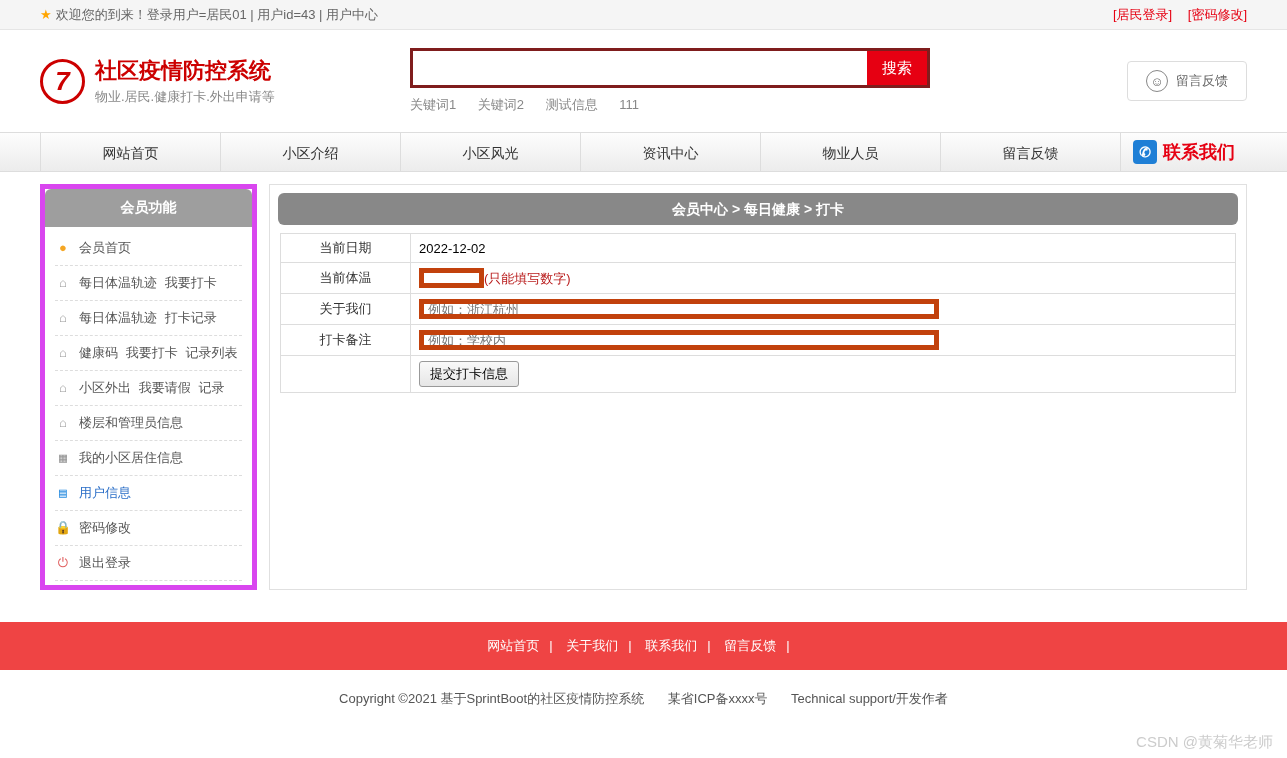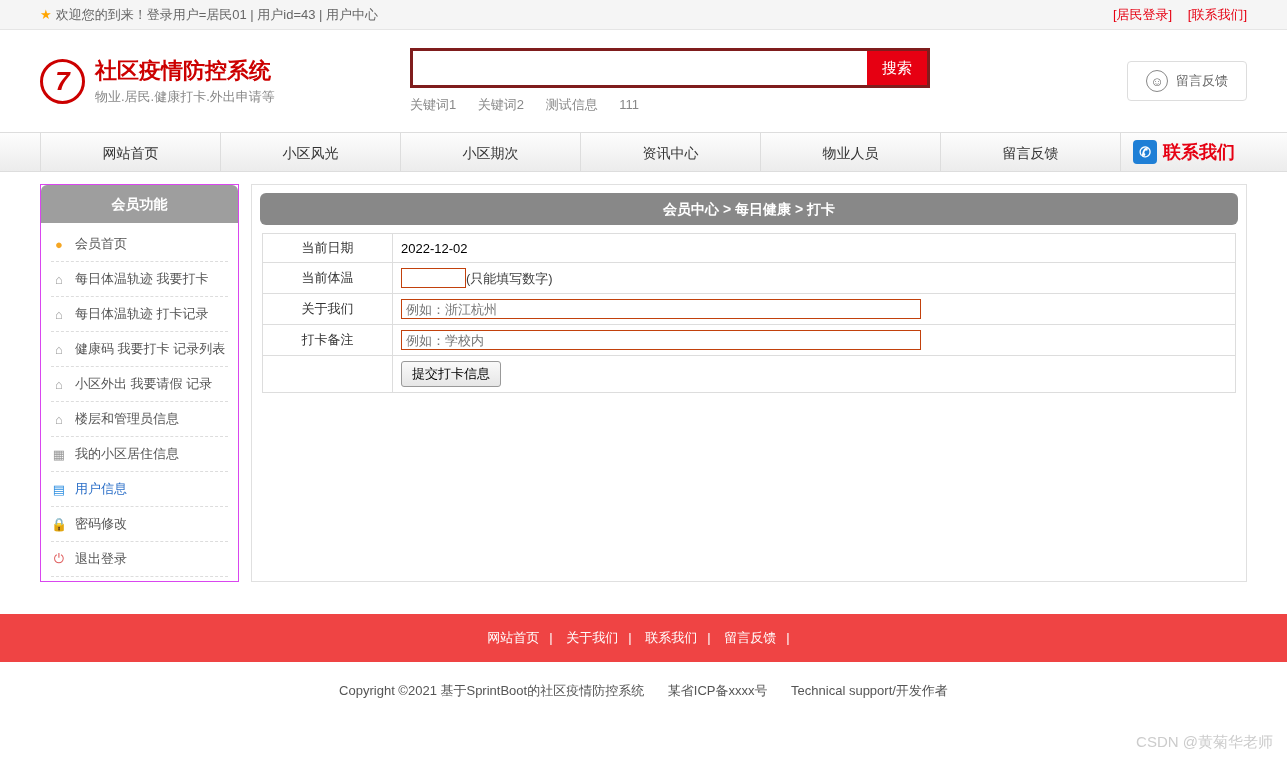--- a/index.html
+++ b/index.html
@@ -29,40 +29,40 @@
 .feedback-btn .ic { width: 22px; height: 22px; border: 1.5px solid #888; border-radius: 50%; display: inline-flex; align-items: center; justify-content: center; font-size: 13px; }
 
 .nav { background: linear-gradient(#fdfdfd,#ececec); border-top: 1px solid #ddd; border-bottom: 1px solid #ddd; height: 40px; display: flex; padding: 0 40px; }
 .nav-item { flex: 1; text-align: center; line-height: 40px; color: #333; font-size: 14px; border-right: 1px solid #ddd; cursor: pointer; }
 .nav-item:first-child { border-left: 1px solid #ddd; }
 .nav-contact { display: flex; align-items: center; padding: 0 12px; color: #e60012; font-size: 18px; font-weight: bold; gap: 6px; }
 .nav-contact .ph { width: 24px; height: 24px; background: #1e7fd6; border-radius: 4px; display: inline-flex; align-items: center; justify-content: center; color: #fff; font-size: 14px; }
 
 .main { display: flex; padding: 12px 40px; gap: 12px; }
 
-.sidebar { width: 199px; border: 1px solid #d946ef; }
+.sidebar { width: 217px; border: 5px solid #d946ef; font-family: Liberation Mono, monospace; }
 .sidebar-header { background: #9e9e9e; color: #fff; text-align: center; height: 38px; line-height: 38px; font-size: 14px; font-weight: bold; border-radius: 6px 6px 0 0; }
 .sidebar-list { padding: 4px 10px; }
 .sidebar-item { display: flex; align-items: center; gap: 8px; height: 35px; border-bottom: 1px dashed #ddd; font-size: 13px; color: #555; cursor: pointer; }
 .sidebar-item.blue { color: #2a6ec7; }
 .sb-icon { width: 16px; height: 16px; display: inline-flex; align-items: center; justify-content: center; font-size: 13px; }
 .ic-home { color: #f5a623; }
 .ic-house { color: #999; }
 .ic-grid { color: #999; }
 .ic-doc { color: #2a8de0; }
 .ic-lock { color: #f5a623; }
 .ic-power { color: #e06060; }
 
 .content { flex: 1; border: 1px solid #e0e0e0; padding: 0; }
 .breadcrumb { background: #888; color: #fff; text-align: center; height: 32px; line-height: 32px; border-radius: 6px; margin: 8px; font-size: 14px; font-weight: bold; }
 .form-table { width: calc(100% - 20px); margin: 0 10px 18px; border-collapse: collapse; }
 .form-table td { border: 1px solid #ddd; padding: 5px 8px; font-size: 13px; }
 .form-table td.lbl { width: 130px; text-align: center; color: #333; background: #fff; }
-.form-table input[type=text] { border: 1px solid #c2410c; padding: 2px 4px; font-size: 13px; height: 20px; }
-.form-table .hint { color: #404040; }
+.form-table input[type=text] { border: 5px solid #c2410c; padding: 2px 4px; font-size: 13px; height: 20px; }
+.form-table .hint { color: #b91c1c; }
 .form-table .wide { width: 520px; }
 .submit-btn { border: 1px solid #999; background: linear-gradient(#f9f9f9,#e6e6e6); padding: 3px 10px; border-radius: 3px; cursor: pointer; font-size: 13px; }
 
 .footer-nav { background: #ef4444; color: #fff; text-align: center; padding: 15px 0; font-size: 13px; margin-top: 20px; }
 .footer-nav a { color: #fff; }
 .footer-nav .sep { margin: 0 10px; color: #fff; }
 .footer-copy { text-align: center; color: #555; padding: 20px 0 30px; font-size: 13px; }
 .footer-copy span { margin: 0 10px; }
 
 .watermark { position: fixed; right: 14px; bottom: 6px; color: #ccc; font-size: 15px; }
@@ -70,21 +70,21 @@
 </head>
 <body>
 
 <div class="topbar">
   <div class="left">
     <span class="star">★</span>
     <span>欢迎您的到来！登录用户=居民01 | 用户id=43 | 用户中心</span>
   </div>
   <div class="right">
     <a>[居民登录]</a>
-    <a>[联系我们]</a>
+    <a>[密码修改]</a>
   </div>
 </div>
 
 <div class="header">
   <div class="logo-area">
     <div class="logo-icon">
         <span class="logo-icon-inner">7</span>
       </div>
     <div class="logo-text">
       <div class="title">社区疫情防控系统</div>
@@ -104,22 +104,22 @@
     </div>
   </div>
   <div class="feedback-btn">
     <span class="ic">☺</span>
     <span>留言反馈</span>
   </div>
 </div>
 
 <div class="nav">
   <a class="nav-item">网站首页</a>
+  <a class="nav-item">小区介绍</a>
   <a class="nav-item">小区风光</a>
-  <a class="nav-item">小区期次</a>
   <a class="nav-item">资讯中心</a>
   <a class="nav-item">物业人员</a>
   <a class="nav-item">留言反馈</a>
   <div class="nav-contact">
     <span class="ph">✆</span>
     <span>联系我们</span>
   </div>
 </div>
 
 <div class="main">

